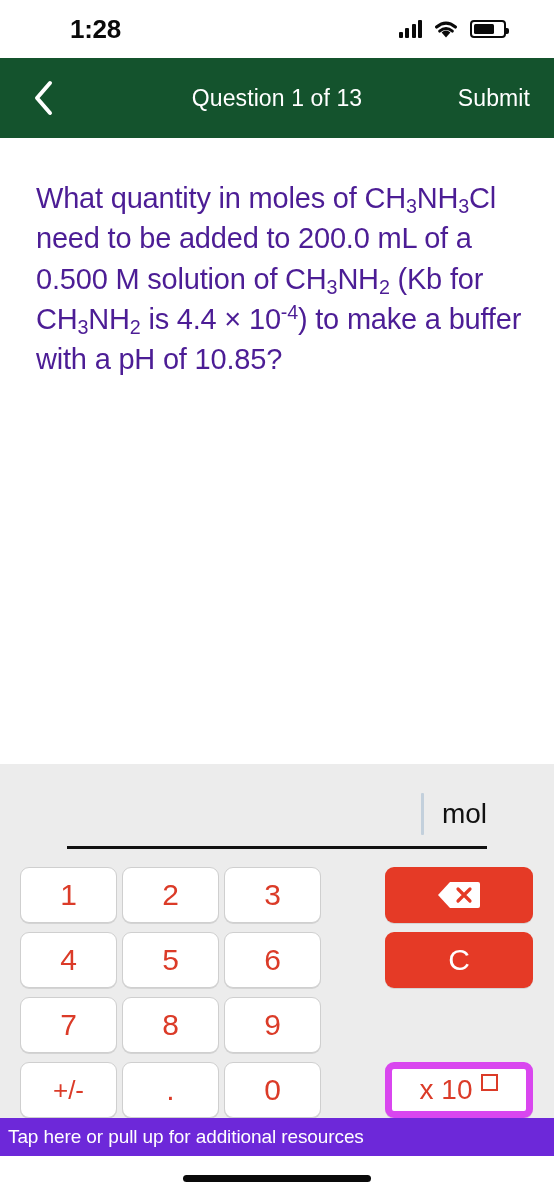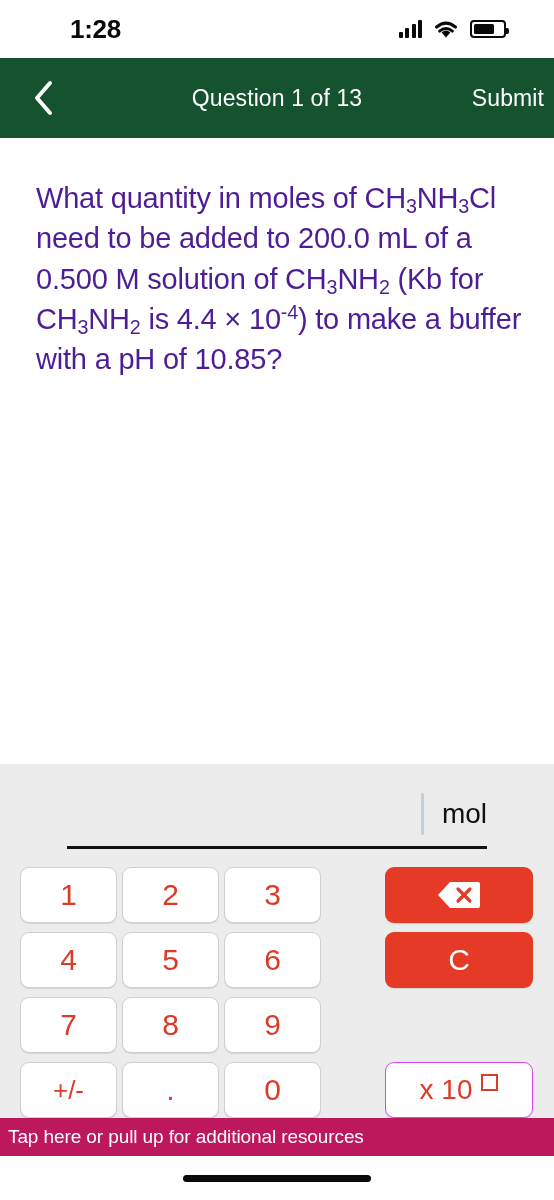--- a/index.html
+++ b/index.html
@@ -114,21 +114,21 @@
   .nav-title {
     position: absolute;
     left: 0; right: 0;
     text-align: center;
     font-size: 23px;
     color: #ffffff;
     letter-spacing: 0.1px;
   }
   .nav-submit {
     position: absolute;
-    right: 10px;
+    right: 24px;
     font-size: 23px;
     color: #ffffff;
     cursor: pointer;
     letter-spacing: 0.1px;
   }
 
   
   .question-area {
     flex: 1 1 auto;
     background: #ffffff;
@@ -243,41 +243,41 @@
     color: #ffffff;
     font-size: 30px;
     box-shadow: 0 1px 0 rgba(0,0,0,0.10);
   }
   .side-key.blank {
     background: transparent;
     cursor: default;
   }
   .side-key.white {
     background: #ffffff;
-    border: 1px solid #d946ef;
+    border: 7px solid #d946ef;
     color: #DB3B28;
     font-size: 28px;
     box-shadow: 0 1px 0 rgba(0,0,0,0.10);
     gap: 4px;
   }
   .exp-box {
     display: inline-block;
     width: 17px;
     height: 17px;
     border: 2px solid #DB3B28;
     position: relative;
     top: -8px;
     margin-left: 5px;
   }
 
   
   .resources-bar {
     flex: 0 0 38px;
     height: 38px;
-    background: #be185d;
+    background: #6d28d9;
     display: flex;
     align-items: center;
     padding-left: 8px;
     cursor: pointer;
   }
   .resources-bar span {
     color: #ffffff;
     font-size: 19px;
     letter-spacing: -0.1px;
   }

